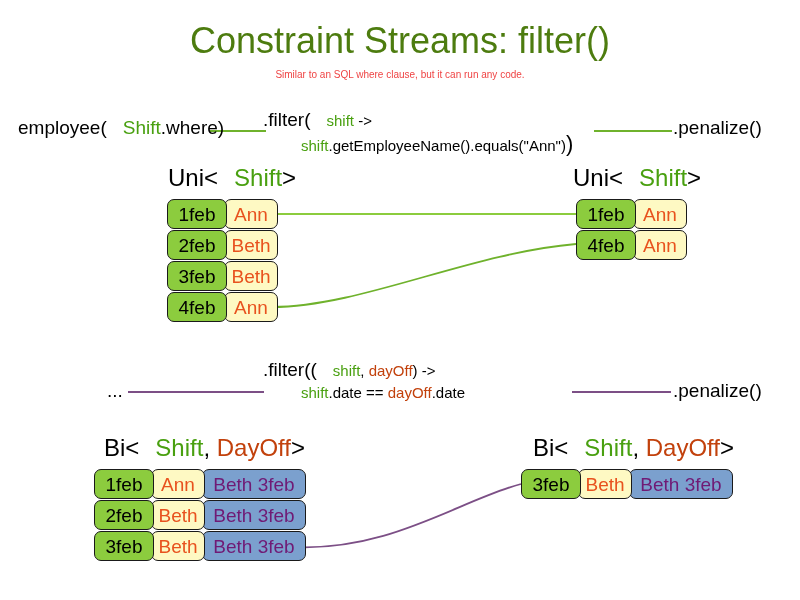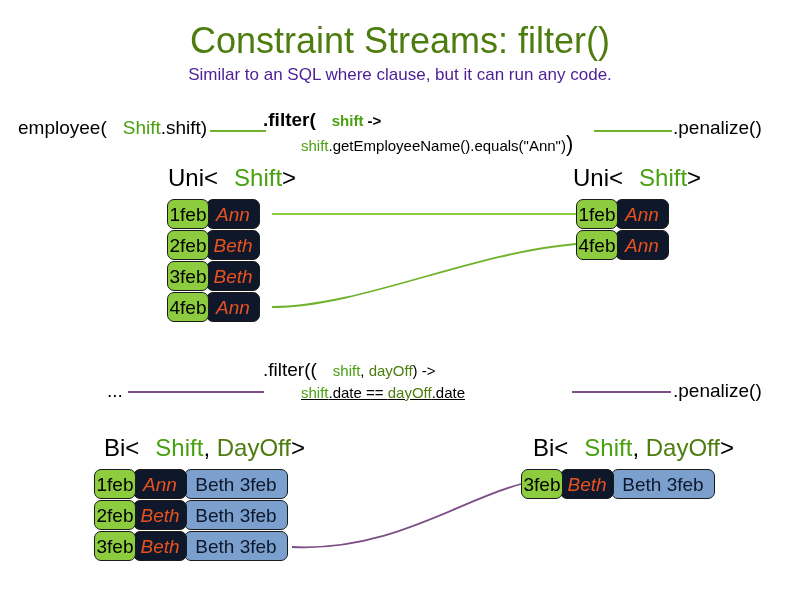--- a/index.html
+++ b/index.html
@@ -40,47 +40,46 @@
     line-height: 42px;
     color: #4d7c0f;
     white-space: nowrap;
   }
   .subtitle {
     position: absolute;
     left: 0;
     top: 66px;
     width: 800px;
     text-align: center;
-    font-size: 17px;
+    font-size: 10px;
     line-height: 18px;
-    color: #4c1d95;
+    color: #ef4444;
   }
 
   
   .code {
     position: absolute;
     white-space: nowrap;
     color: #000;
   }
   .kw-shift { color: #49a010; margin-left: 16px; }
-  .kw-dayoff { color: #4d7c0f; }
+  .kw-dayoff { color: #c2410c; }
   .big-paren { font-size: 22px; }
 
   .foreach {
     left: 18px;
     top: 116px;
     font-size: 19px;
     line-height: 24px;
   }
   .filter1-l1 {
     left: 263px;
     top: 108px;
     font-size: 19px;
     line-height: 24px;
-    font-weight: bold;
   }
   .filter1-l2 {
     left: 285px;
     top: 134px;
     font-size: 15px;
     line-height: 20px;
   }
   .penalize1 {
     left: 673px;
     top: 116px;
@@ -98,21 +97,20 @@
     left: 263px;
     top: 358px;
     font-size: 19px;
     line-height: 24px;
   }
   .filter2-l2 {
     left: 285px;
     top: 383px;
     font-size: 15px;
     line-height: 20px;
-    text-decoration: underline;
   }
   .filter2-l3 {
     left: 285px;
     top: 404px;
     font-size: 15px;
     line-height: 20px;
   }
   .penalize2 {
     left: 673px;
     top: 379px;
@@ -158,34 +156,33 @@
   }
   .cell + .cell {
     margin-left: -3px;
   }
   .cell-date {
     background: #8ccc3e;
     color: #000000;
     z-index: 2;
   }
   .cell-name {
-    background: #0f172a;
+    background: #fef9c3;
     color: #e8521e;
     z-index: 1;
-    font-style: italic;
   }
   .cell-dayoff {
     background: #7ba0ce;
-    color: #0f172a;
+    color: #701a75;
     z-index: 0;
     text-align: right;
   }
 
   
-  .w-date   { width: 42px; }
+  .w-date   { width: 60px; }
   .w-name   { width: 54px; }
   .w-dayoff { width: 104px; }
 
   
   .group-uni-left  { left: 167px; top: 199px; }
   .group-uni-right { left: 576px; top: 199px; }
   .group-bi-left   { left: 94px;  top: 469px; }
   .group-bi-right  { left: 521px; top: 469px; }
 </style>
 </head>
@@ -204,21 +201,21 @@
 
     <line x1="128" y1="392" x2="264" y2="392" stroke="#7c4f86" stroke-width="2"></line>
     <line x1="572" y1="392" x2="671" y2="392" stroke="#7c4f86" stroke-width="2"></line>
 
     <path d="M 292 547 C 390 552, 460 500, 521 484" stroke="#7c4f86" stroke-width="1.8" fill="none"></path>
   </svg>
 
   <div class="title">Constraint Streams: filter()</div>
   <div class="subtitle">Similar to an SQL where clause, but it can run any code.</div>
 
-  <div class="code foreach"><span>employee(</span><span class="kw-shift">Shift</span><span>.shift)</span></div>
+  <div class="code foreach"><span>employee(</span><span class="kw-shift">Shift</span><span>.where)</span></div>
 
   <div class="code filter1-l1"><span>.filter(</span><span class="kw-shift" style="font-size:15px">shift</span><span style="font-size:15px"> -&gt;</span></div>
 
   <div class="code filter1-l2"><span class="kw-shift">shift</span><span>.getEmployeeName().equals("Ann")</span><span class="big-paren">)</span></div>
 
   <div class="code penalize1">.penalize()</div>
 
   <div class="type-label type-uni-left"><span>Uni&lt;</span><span class="kw-shift">Shift</span><span>&gt;</span></div>
 
   <div class="type-label type-uni-right"><span>Uni&lt;</span><span class="kw-shift">Shift</span><span>&gt;</span></div>

